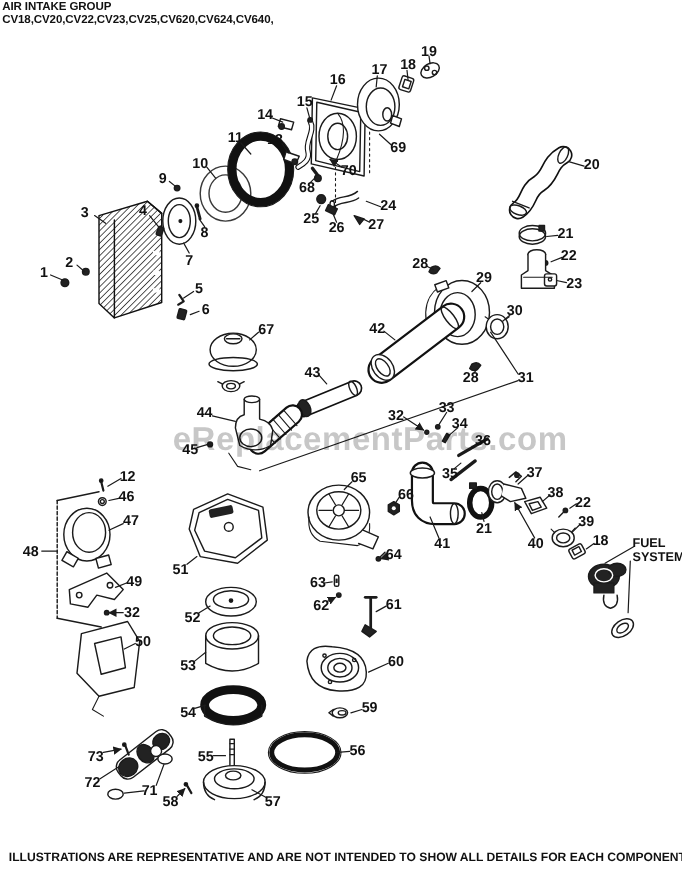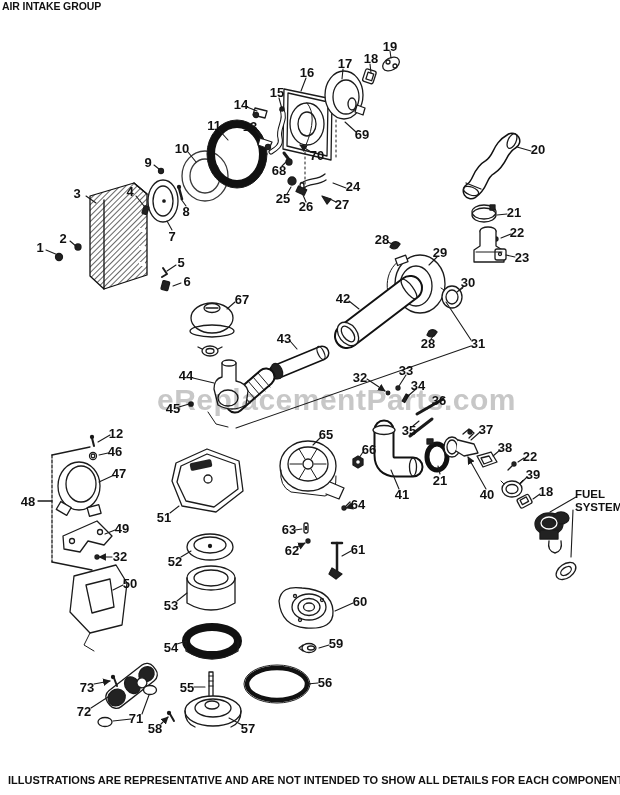--- a/index.html
+++ b/index.html
@@ -16,20 +16,21 @@
           letter-spacing:0px;white-space:nowrap;z-index:3;}
   .callout{font-family:"Liberation Sans",sans-serif;font-size:13px;font-weight:bold;fill:#111;}
 </style>
 </head>
 <body>
 
 <div class="page">
 
   <div class="hdr">
     <div>AIR INTAKE GROUP</div>
+    <div>CV18,CV20,CV22,CV23,CV25,CV620,CV624,CV640,</div>
   </div>
 
   <svg class="diagram" width="620" height="795" viewBox="0 0 620 795" xmlns="http://www.w3.org/2000/svg">
     <defs>
       <pattern id="hatch" width="4" height="4" patternUnits="userSpaceOnUse" patternTransform="rotate(45)">
         <line x1="0" y1="0" x2="0" y2="4" stroke="#333" stroke-width="1.5"></line>
       </pattern>
       <marker id="arr" viewBox="0 0 10 10" refX="9" refY="5" markerWidth="7" markerHeight="7" orient="auto-start-reverse">
         <path d="M0,0 L10,5 L0,10 Z" fill="#1b1b1b"></path>
       </marker>

